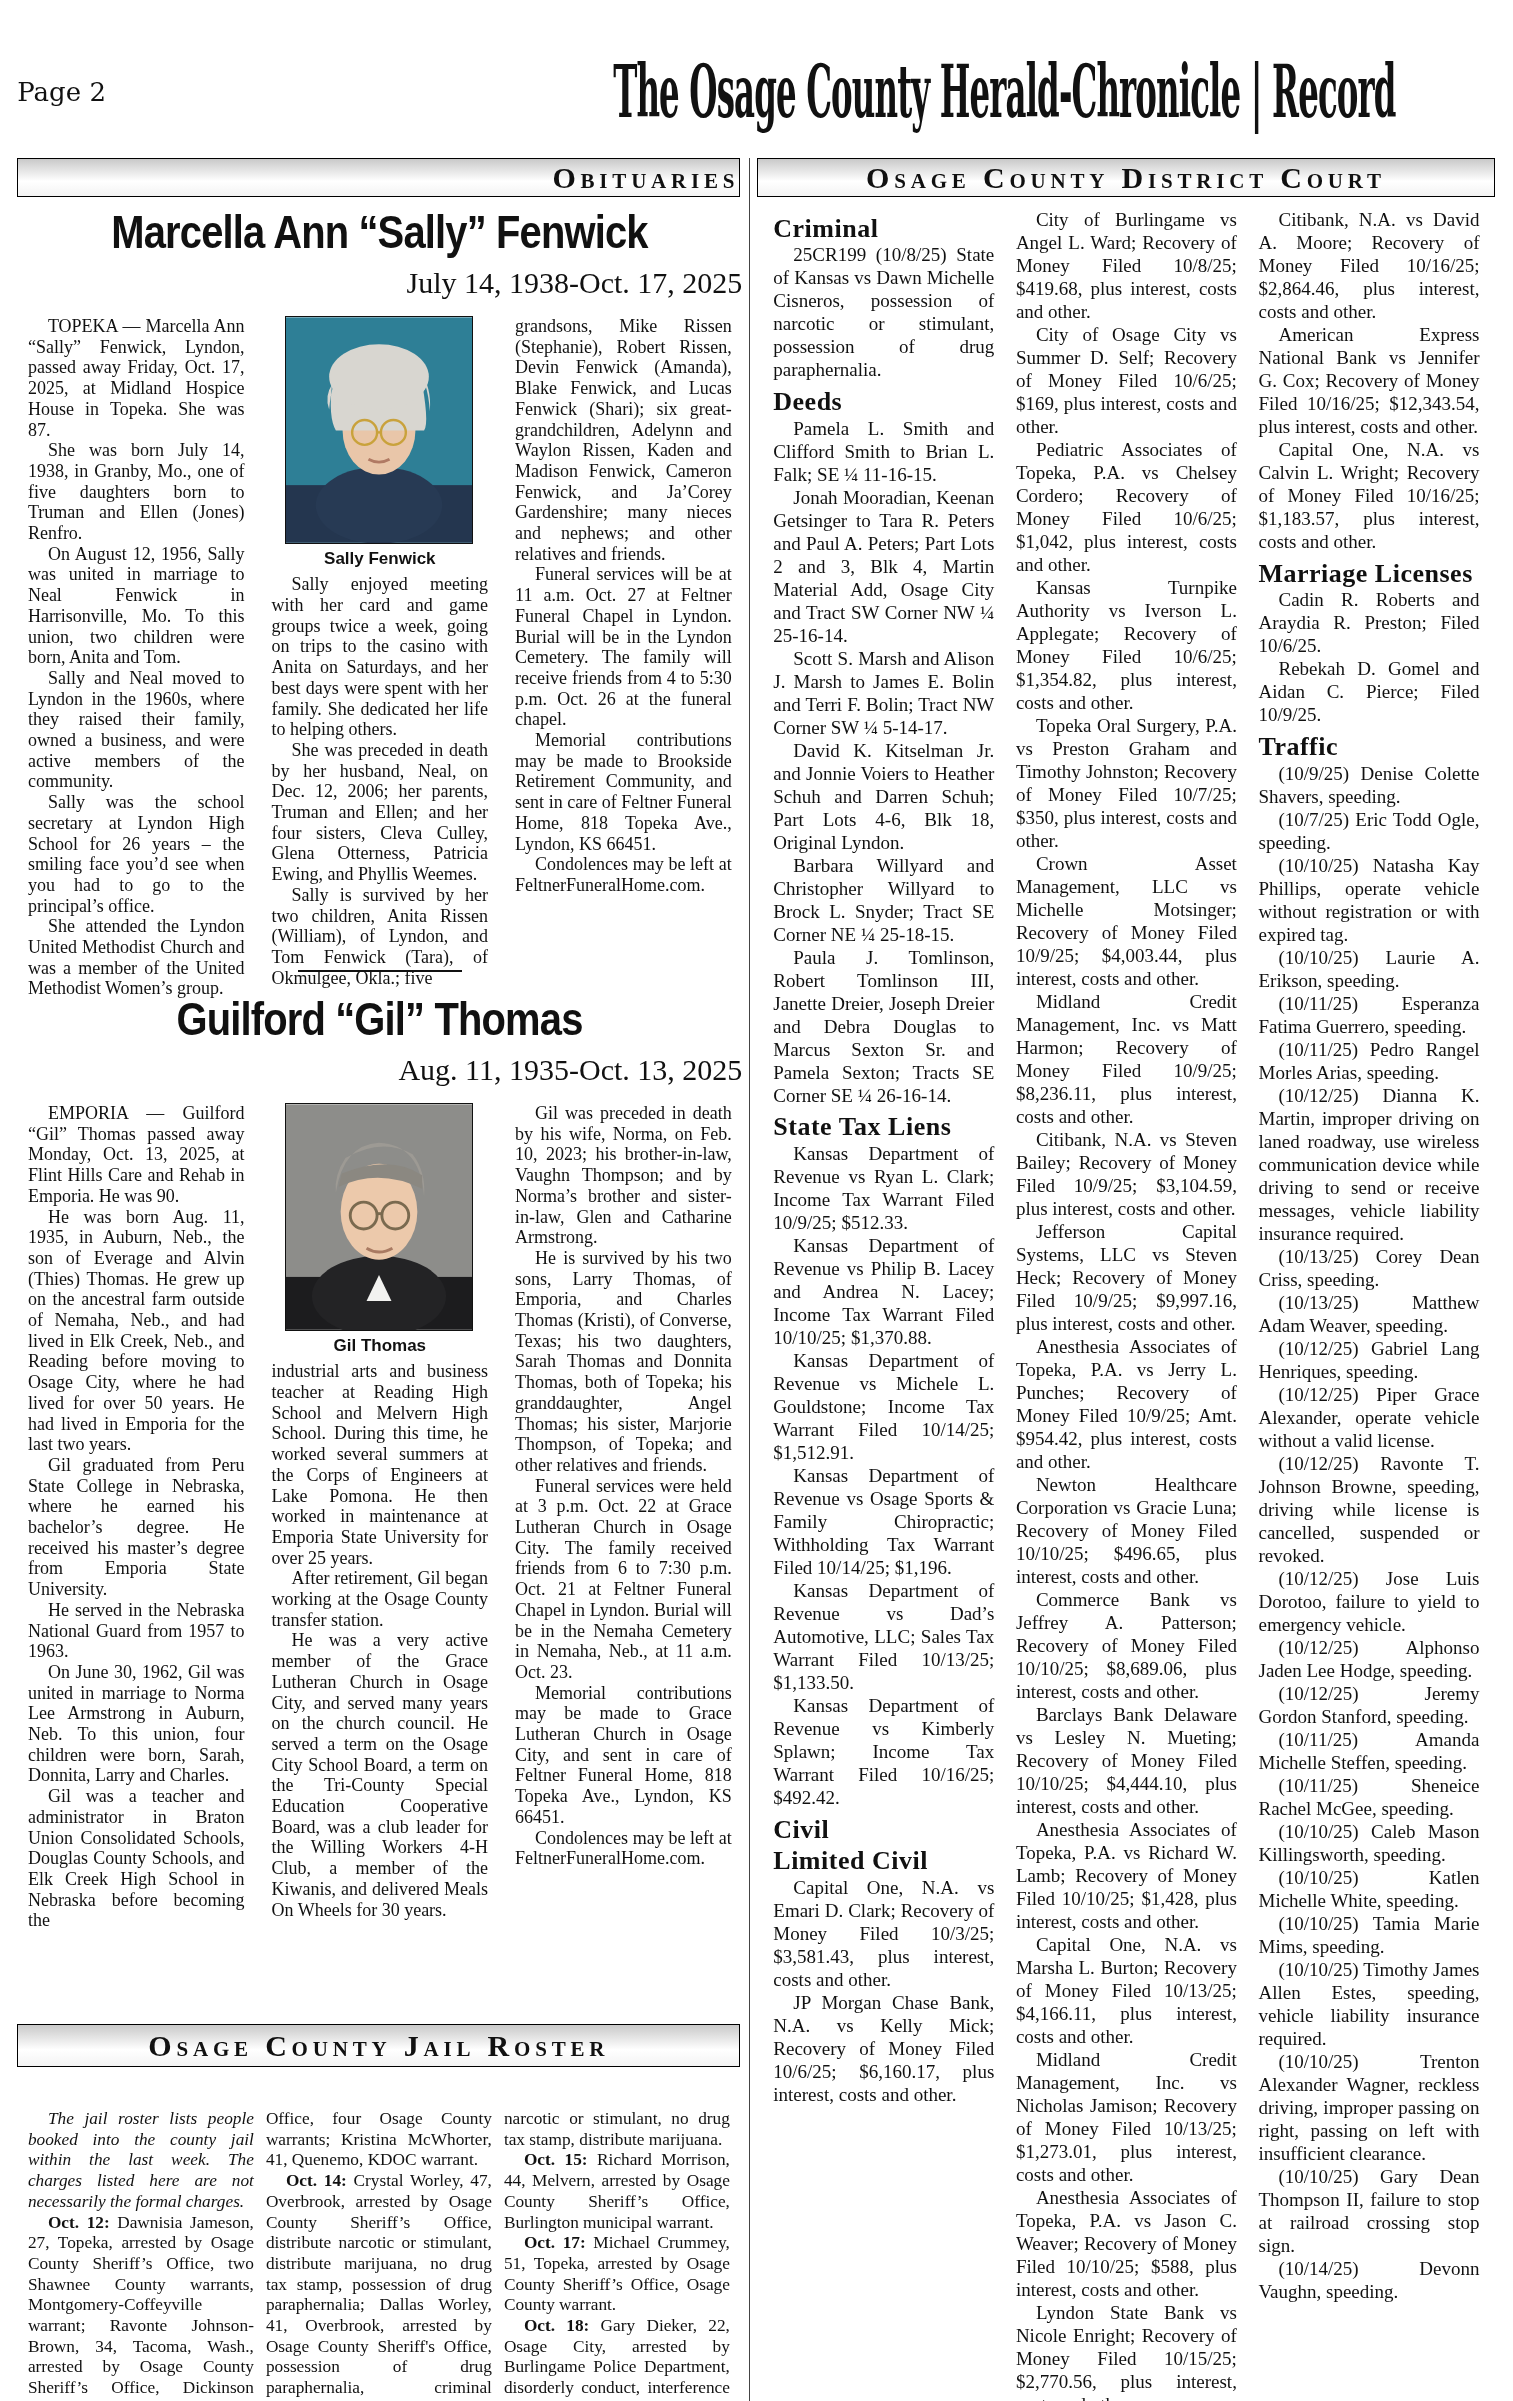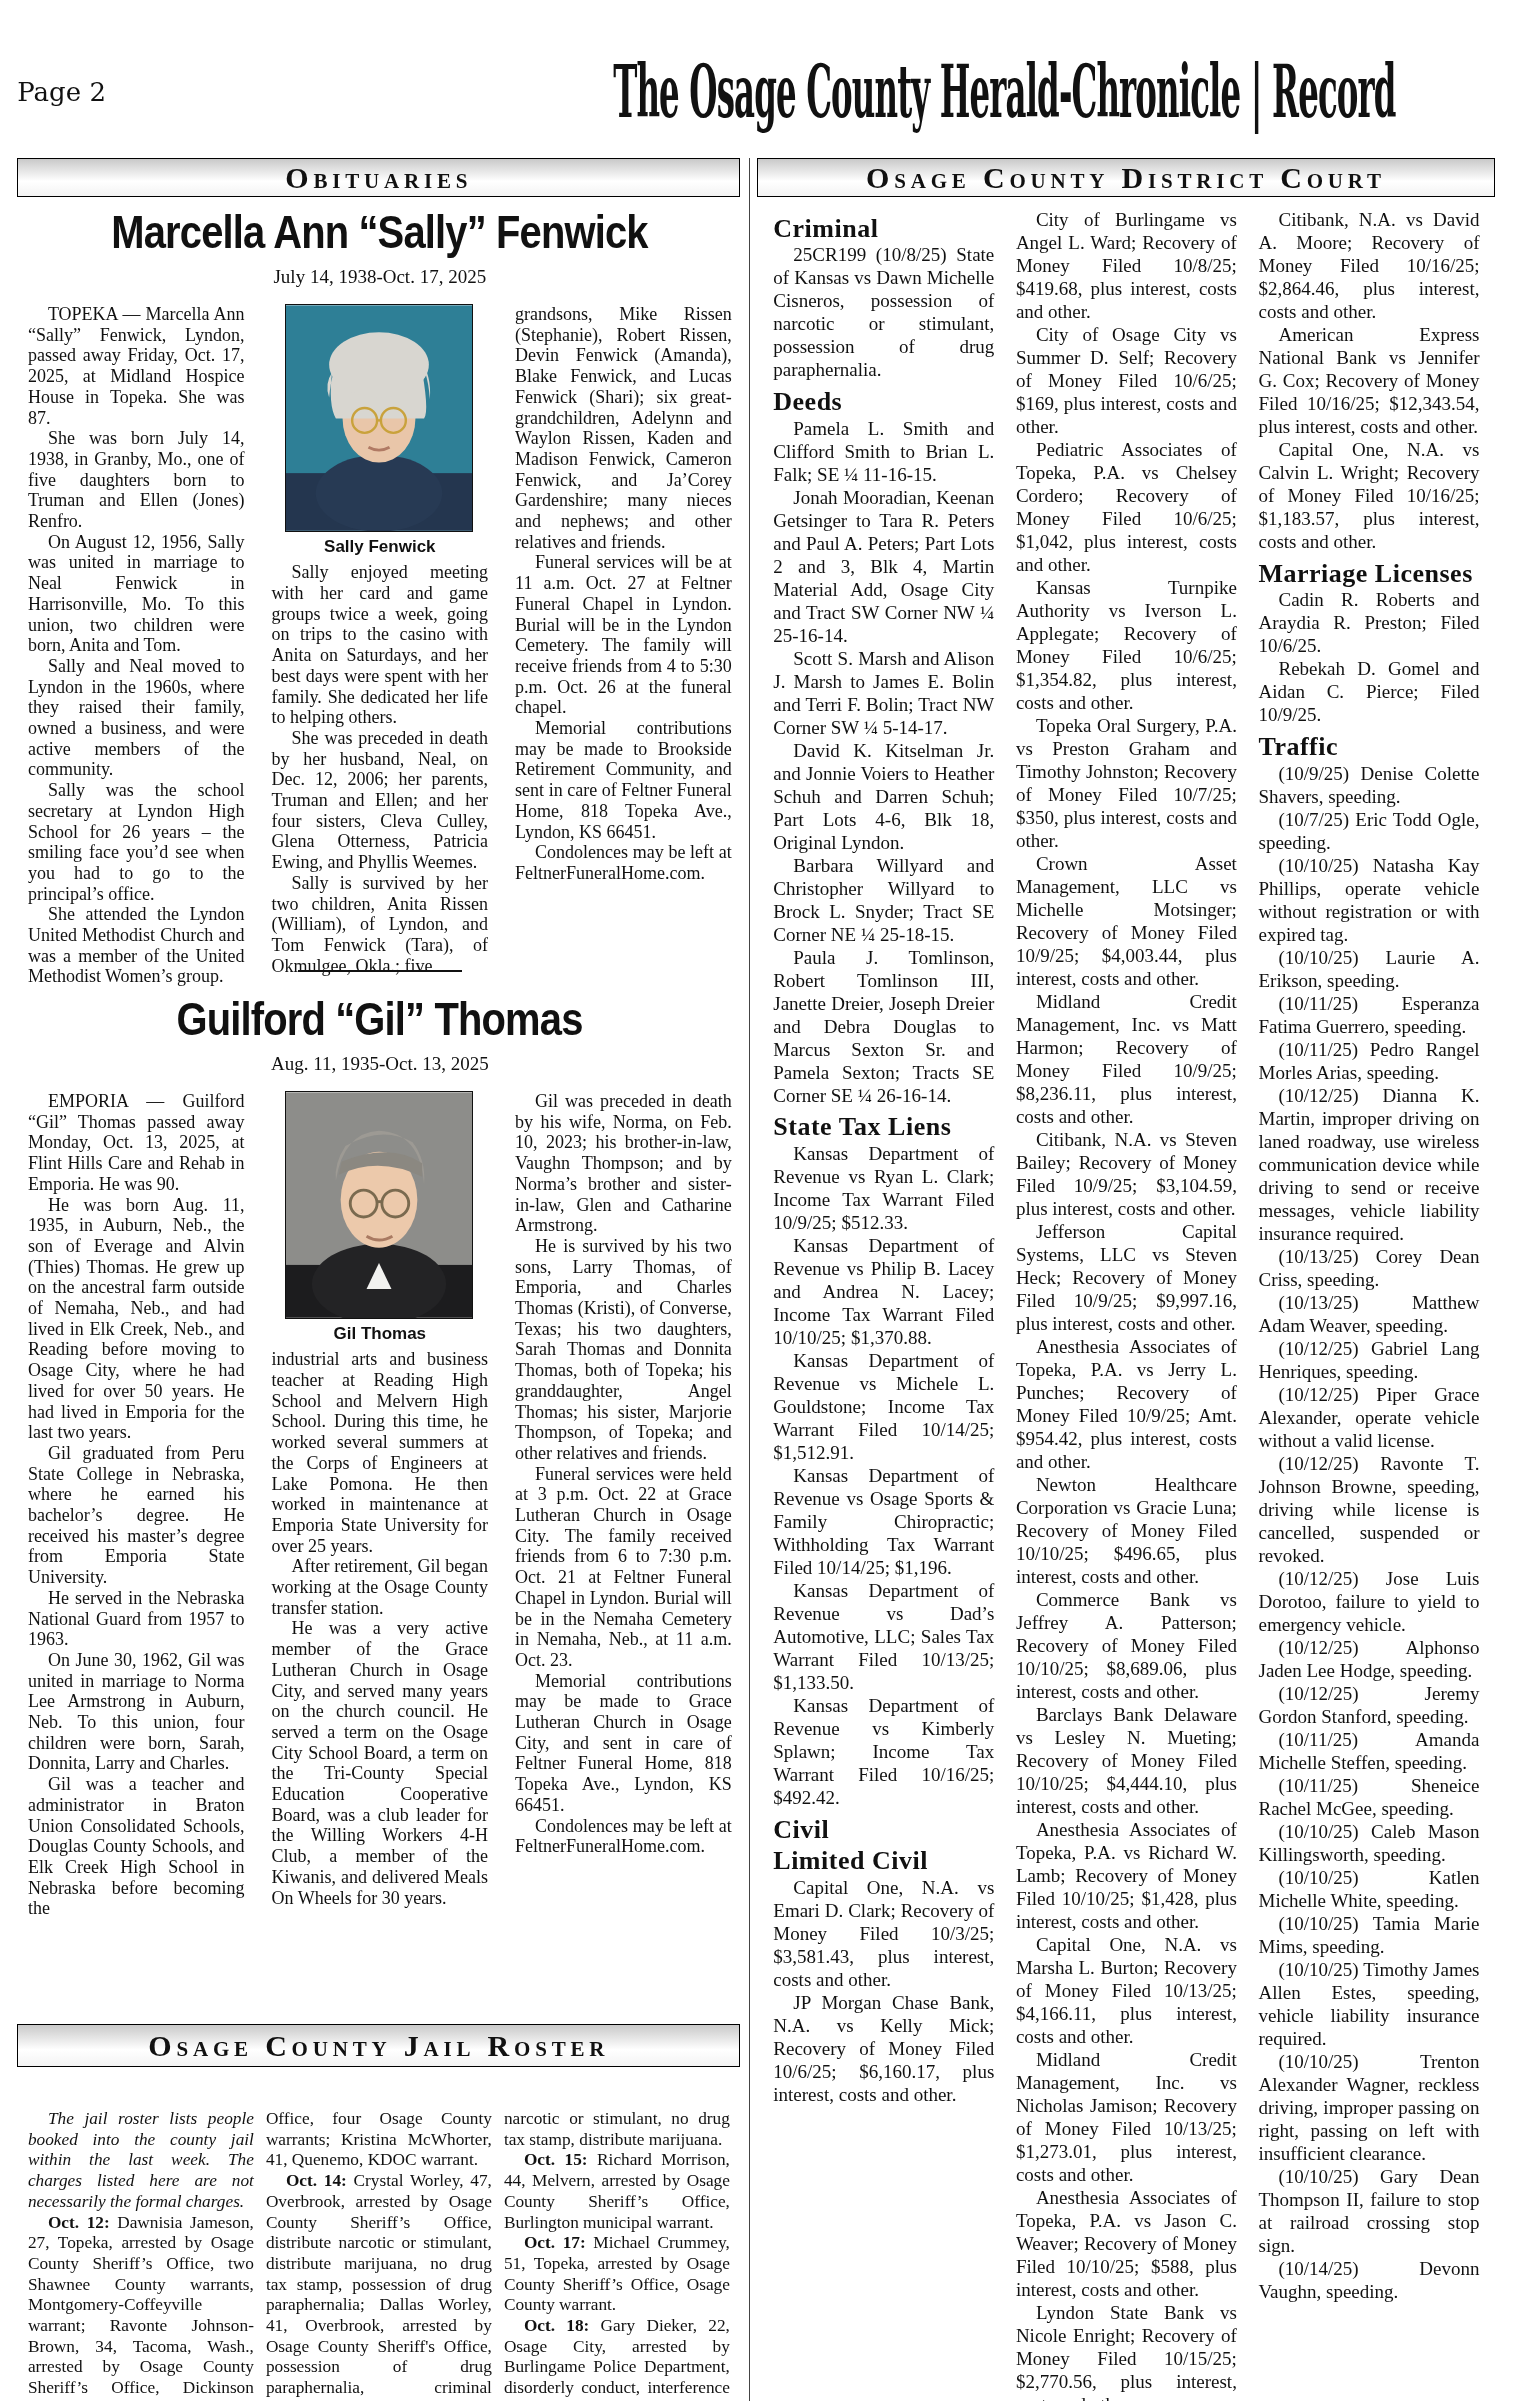--- a/index.html
+++ b/index.html
@@ -20,27 +20,27 @@
   .section-box .t{font-variant:small-caps;letter-spacing:4.8px;font-size:30px;
      font-weight:600;font-family:"Liberation Serif",serif;}
   .cols{display:flex;}
   .col p.para{margin:0;text-indent:20px;text-align:justify;}
   .col p.para.cont{text-indent:0;}
   .col p.para.note{font-style:italic;}
   .col-head{font-weight:bold;font-size:26px;margin:8.6px 0 3.8px;letter-spacing:0.5px;
             font-family:"Liberation Serif",serif;}
   #vdivider{position:absolute;left:749px;top:158px;width:1.4px;height:2603px;background:#444;}
   
-  #obits-box{left:17.3px;top:158px;width:721px;height:37px;}
+  #obits-box{left:17.3px;top:158px;width:721px;height:37px;justify-content:flex-end;}
   .obit{position:absolute;left:17.3px;width:725px;}
   #obit1{top:204px;}  #obit2{top:991px;}
   .obit-name{margin:0;text-align:center;font-family:"Liberation Sans",sans-serif;
      font-weight:bold;font-size:47px;letter-spacing:-1px;transform:scaleX(.85);
      transform-origin:center;white-space:nowrap;}
-  .obit-dates{text-align:center;font-size:19px;margin:6.7px 0 16.3px;}
+  .obit-dates{text-align:right;font-size:30px;margin:6.7px 0 16.3px;}
   .obit .cols{padding:0 10.6px;gap:27px;}
   .obit .col{width:226px;font-size:18px;line-height:20.7px;}
   figure.obit-photo{margin:0 auto 4.8px;width:190px;}
   figure.obit-photo .ph{width:186px;height:226px;border:1.9px solid #111;display:block;}
   figure.obit-photo figcaption{text-align:center;font-family:"Liberation Sans",sans-serif;
      font-weight:bold;font-size:17px;margin-top:4.8px;}
   #obit-sep{position:absolute;left:298px;top:970px;width:164px;height:2.4px;background:#111;border:0;margin:0;}
   
   #court-box{left:757px;top:158px;width:736px;height:37px;}
   #court-cols{position:absolute;left:757px;top:208px;width:740px;padding:0 16.3px;gap:21.6px;}

